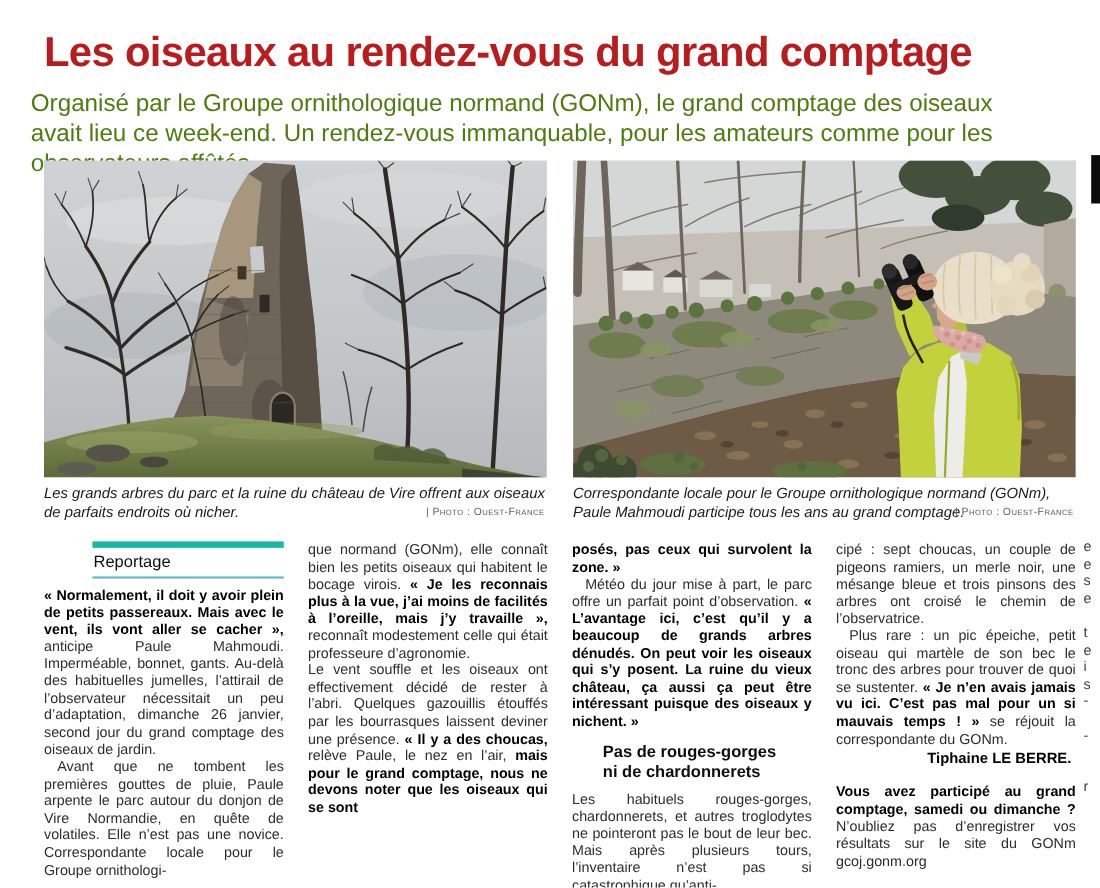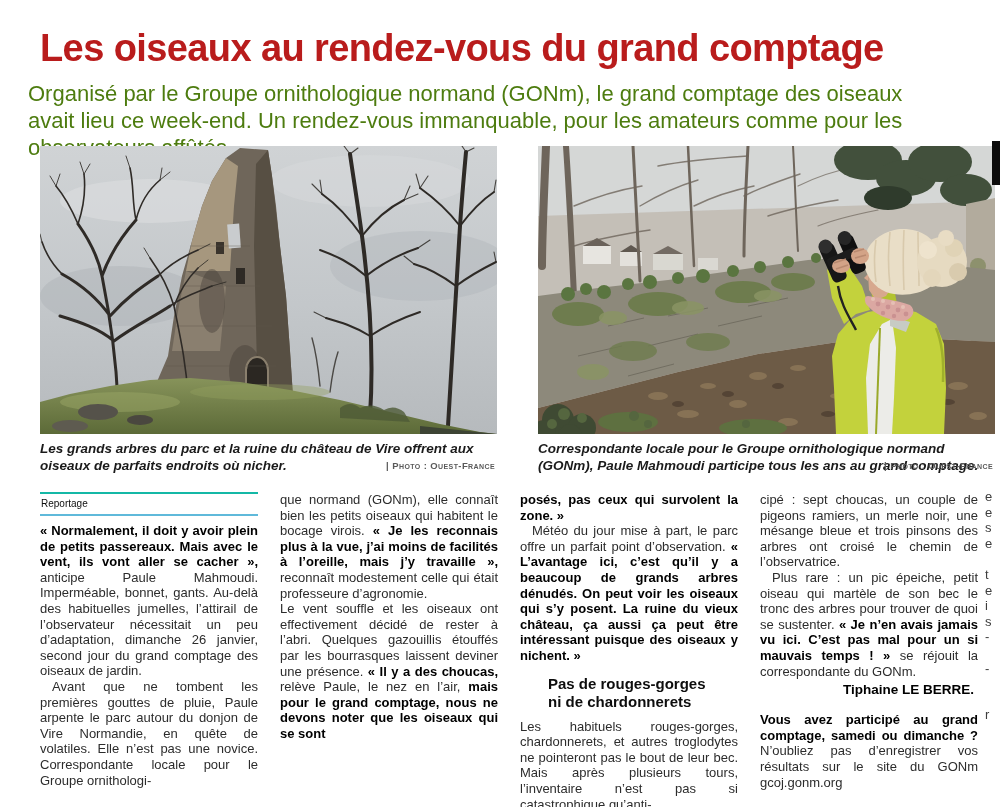--- a/index.html
+++ b/index.html
@@ -1,32 +1,32 @@
 <!DOCTYPE html>
 <html><head>
 <meta charset="utf-8">
 <style>
   html,body{margin:0;padding:0;}
   body{width:1000px;height:807px;background:#ffffff;position:relative;overflow:hidden;
        font-family:"Liberation Sans","DejaVu Sans",sans-serif;color:#1d1d1d;}
   .headline{position:absolute;left:40px;top:26px;width:930px;font-size:38px;font-weight:700;
             letter-spacing:-0.6px;color:#b91c1c;line-height:44px;}
   .lede{position:absolute;left:28px;top:80px;width:905px;font-size:22px;line-height:27px;color:#4d7c0f;}
-  .photos{position:absolute;left:40px;top:146px;width:898px;display:flex;gap:41px;font-weight:bold;}
+  .photos{position:absolute;left:40px;top:146px;width:898px;display:flex;gap:24px;}
   .photo-block{width:457px;flex:0 0 457px;}
   .photo{width:457px;height:288px;overflow:hidden;background:#c7cacc;}
   .photo svg{display:block;}
   .caption{position:relative;margin-top:7px;font-style:italic;font-size:13.5px;line-height:16.5px;
            color:#1a1a1a;min-height:34px;}
   .credit{position:absolute;right:2px;bottom:1px;font-style:normal;font-variant:small-caps;
           font-size:9.5px;letter-spacing:0.4px;color:#5a5a5a;white-space:nowrap;text-align:center;}
   .article{position:absolute;left:40px;top:492px;width:938px;height:315px;display:flex;gap:22px;overflow:hidden;}
   .col{width:218px;flex:0 0 218px;}
-  .kicker{border-top:2px solid #14b8a6;border-bottom:2px solid #5fb9da;padding:4px 1px 5px;
-          font-size:10px;color:#0e0e0e;margin-bottom:7px;}
+  .kicker{border-top:6px solid #14b8a6;border-bottom:2px solid #5fb9da;padding:4px 1px 5px;
+          font-size:15px;color:#0e0e0e;margin-bottom:7px;margin-left:44px;}
   .para{margin:0;font-size:13px;line-height:15.6px;text-align:justify;color:#2c2c2c;
         text-justify:inter-word;}
   .para.indent{text-indent:12px;}
   .para b{color:#000;}
   .subhead{margin:11px 0 8px;padding-left:28px;font-size:15px;line-height:18px;font-weight:700;
            color:#0d0d0d;white-space:pre-line;}
   .byline{margin:3px 0 0;font-size:13.5px;font-weight:700;color:#000;text-align:right;padding-right:4px;}
   .note{margin-top:15px;}
   .edge-black{position:absolute;left:992px;top:141px;width:8px;height:44px;background:#0c0c0c;}
   .edge-strip{position:absolute;left:985px;top:489px;width:15px;height:315px;overflow:hidden;

